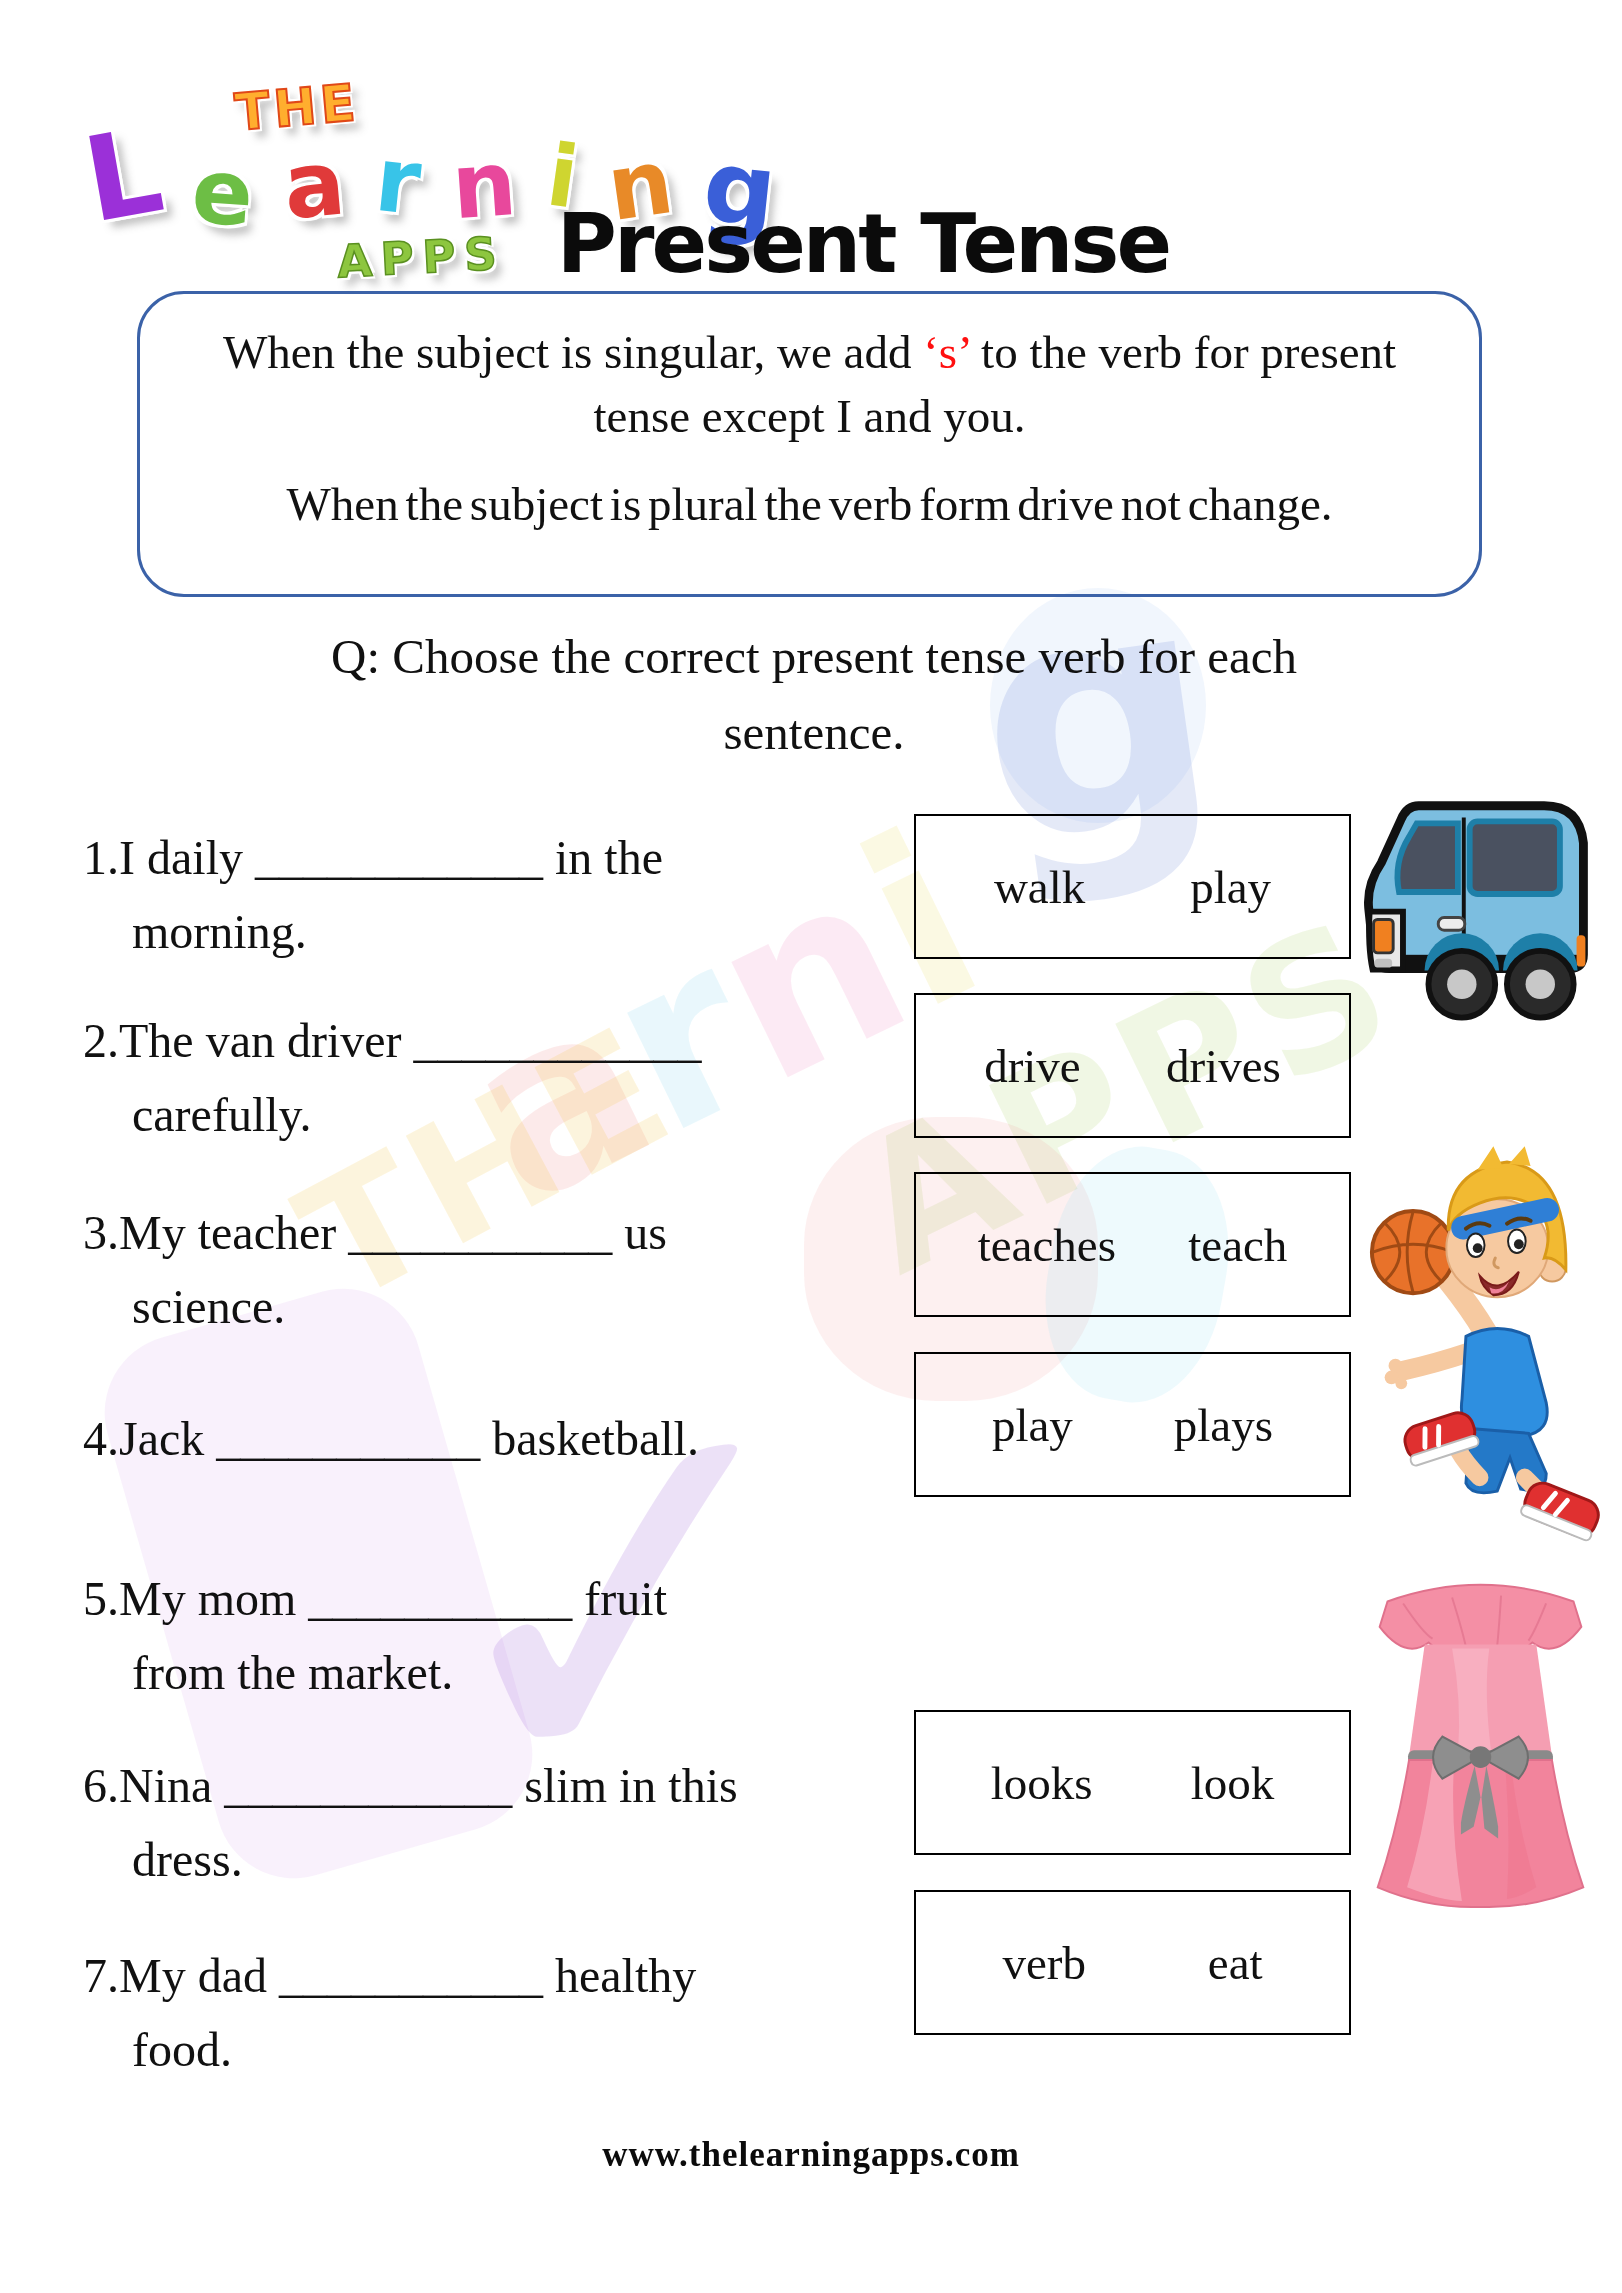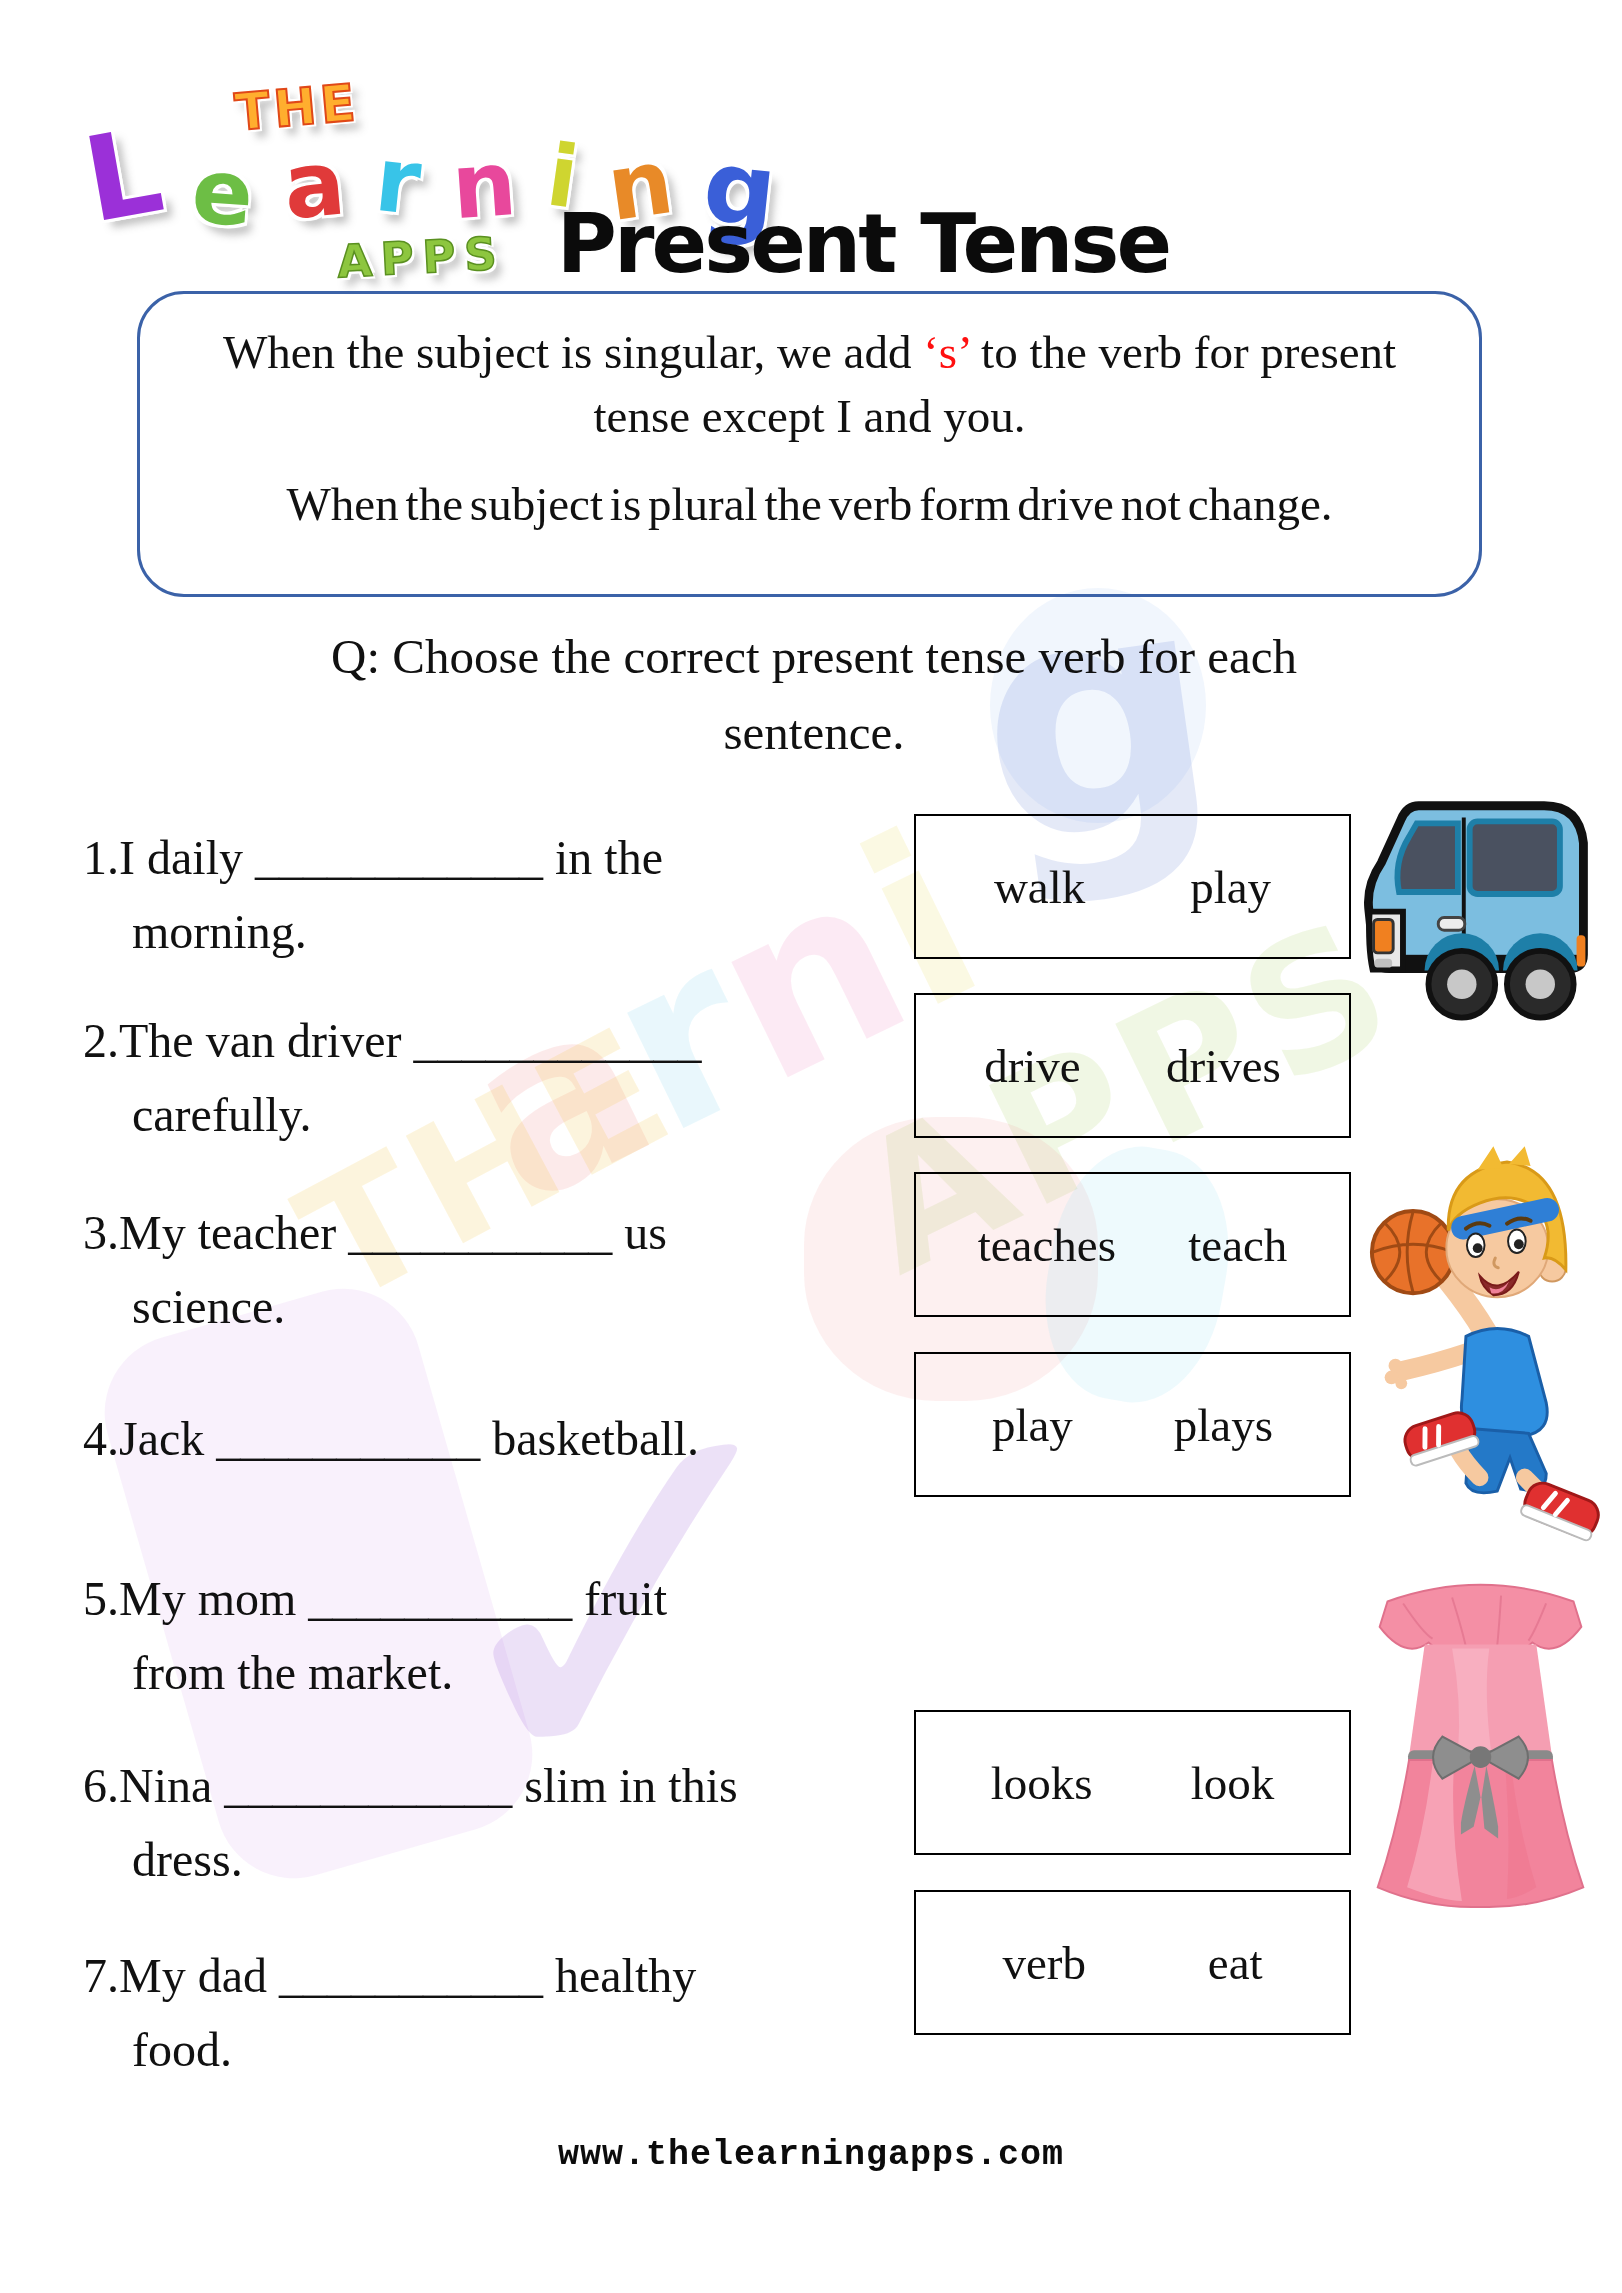--- a/index.html
+++ b/index.html
@@ -67,21 +67,21 @@
   .c1{top:814px;} .c2{top:993px;} .c3{top:1172px;} .c4{top:1352px;}
   .c5{top:1531px;} .c6{top:1710px;} .c7{top:1890px;}
 
   
   .ill{position:absolute;z-index:2;}
   .van{left:1348px;top:792px;}
   .boy{left:1364px;top:1113px;}
   .dress{left:1364px;top:1564px;}
 
   
-  .footer{left:0;top:2135px;width:1622px;text-align:center;font-family:Liberation Mono, monospace;
+  .footer{left:0;top:2135px;width:1622px;text-align:center;font-family:Liberation Serif, serif;
           font-weight:bold;font-size:35px;letter-spacing:1px;color:#0b0b0b;}
 </style>
 </head>
 <body>
 
 <div id="page">
 
   <div class="wm wm-circle"></div>
   <div class="wm wm-g">g</div>
   <div class="wm wm-earn"><span style="color:#F07878">a</span><span style="color:#70D0EC">r</span><span style="color:#F078B8">n</span><span style="color:#E8D84A">i</span></div>

